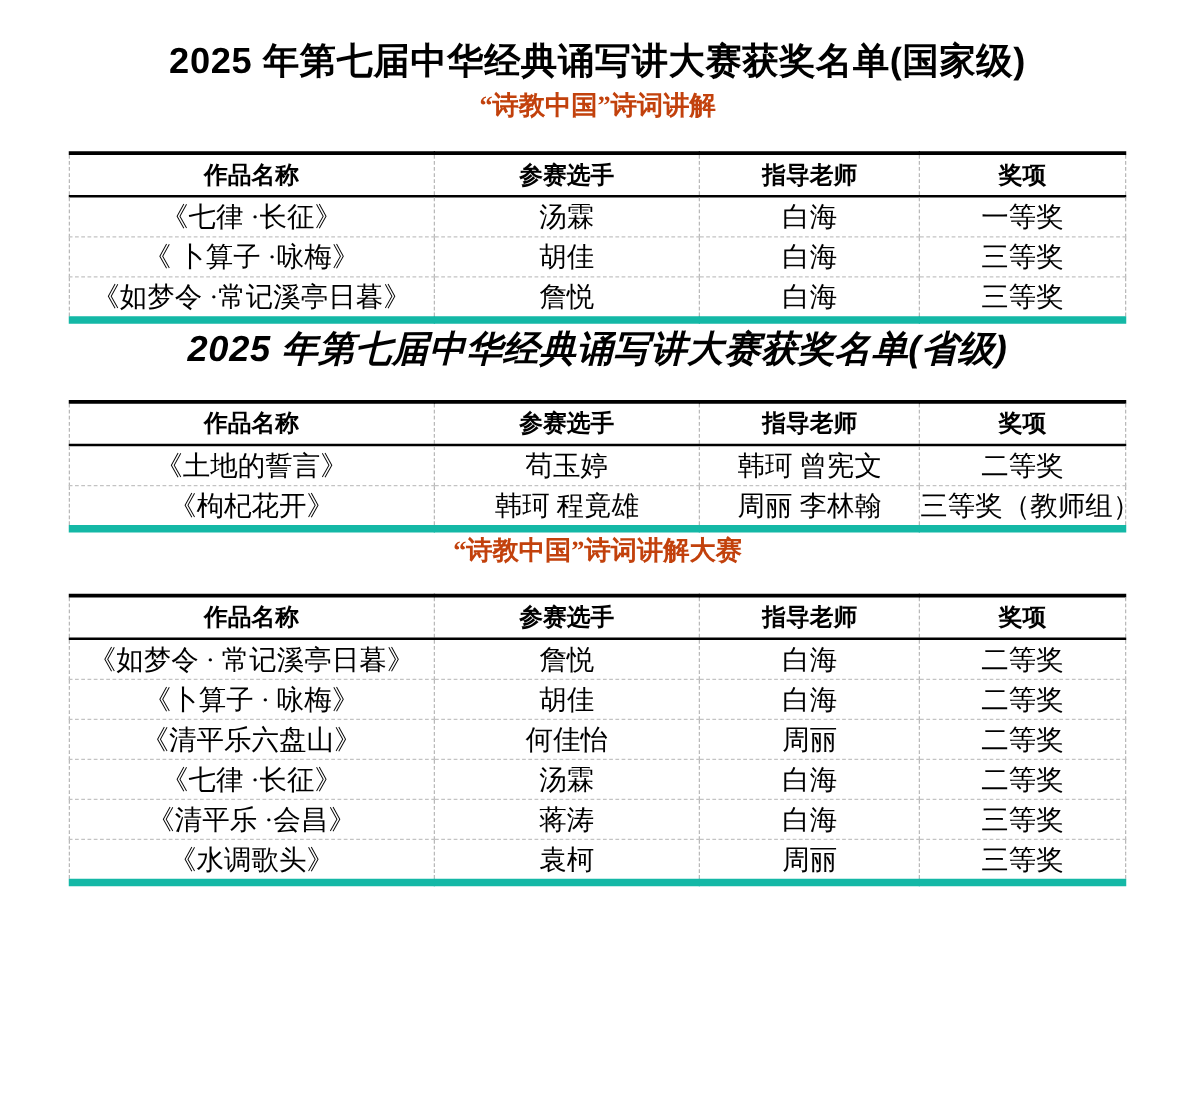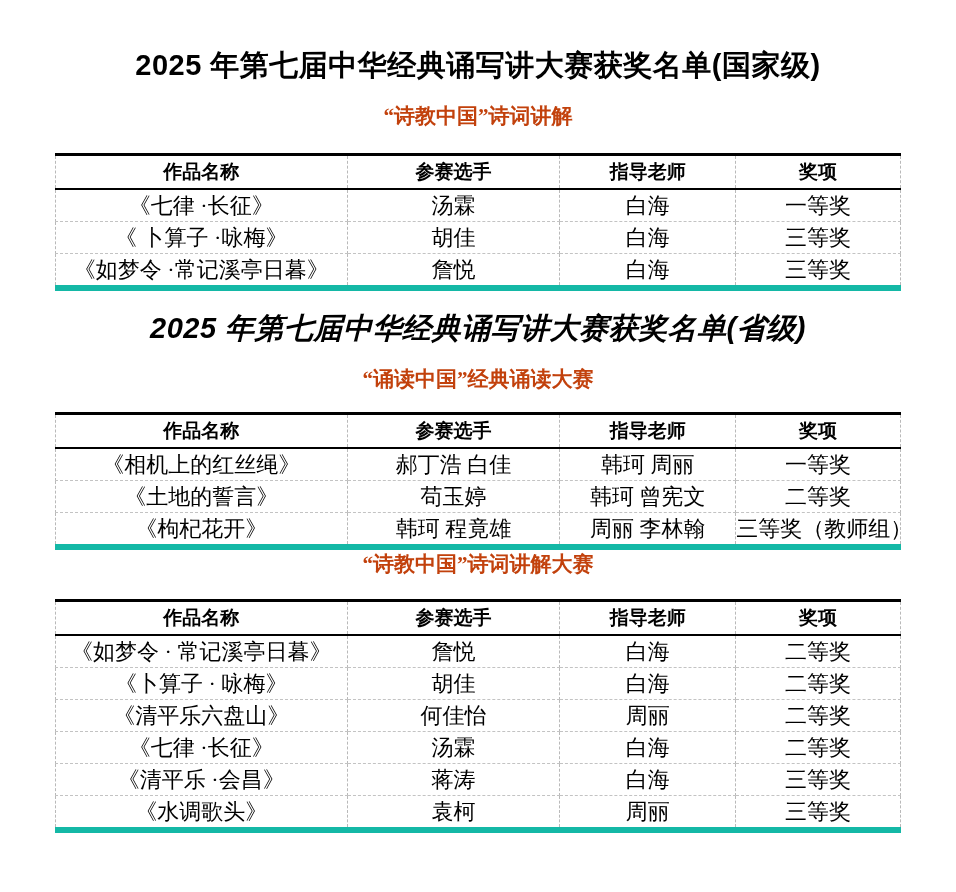--- a/index.html
+++ b/index.html
@@ -12,21 +12,21 @@
     width: 956px;
     height: 892px;
     background: #ffffff;
     box-sizing: border-box;
     padding-top: 28px;
     color: #000;
     font-family: "Liberation Serif", serif;
     overflow: hidden;
   }
   h1.doc-title {
-    margin: 16px;
+    margin: 0;
     text-align: center;
     font-family: "Liberation Sans", sans-serif;
     font-weight: bold;
     font-size: 29px;
     line-height: 42px;
     letter-spacing: 0.5px;
     color: #000;
   }
   h2.doc-subtitle {
     margin: 0;
@@ -128,45 +128,38 @@
           <td>《如梦令 ·常记溪亭日暮》</td>
           <td>詹悦</td>
           <td>白海</td>
           <td>三等奖</td>
         </tr>
       </tbody>
     </table>
 
   <h1 class="doc-title gap-title-2">2025 年第七届中华经典诵写讲大赛获奖名单(省级)</h1>
 
-  <h2 class="doc-subtitle gap-subtitle-2">“诵读中国”经典诵读大赛</h2>
 
   <table class="award-table gap-table-2">
       <colgroup>
         <col class="c0">
         <col class="c1">
         <col class="c2">
         <col class="c3">
       </colgroup>
       <thead>
         <tr>
           <th>作品名称</th>
           <th>参赛选手</th>
           <th>指导老师</th>
           <th>奖项</th>
         </tr>
       </thead>
       <tbody>
         <tr>
-          <td>《相机上的红丝绳》</td>
-          <td>郝丁浩 白佳</td>
-          <td>韩珂 周丽</td>
-          <td>一等奖</td>
-        </tr>
-        <tr>
           <td>《土地的誓言》</td>
           <td>苟玉婷</td>
           <td>韩珂 曾宪文</td>
           <td>二等奖</td>
         </tr>
         <tr>
           <td>《枸杞花开》</td>
           <td>韩珂 程竟雄</td>
           <td>周丽 李林翰</td>
           <td>三等奖（教师组）</td>

